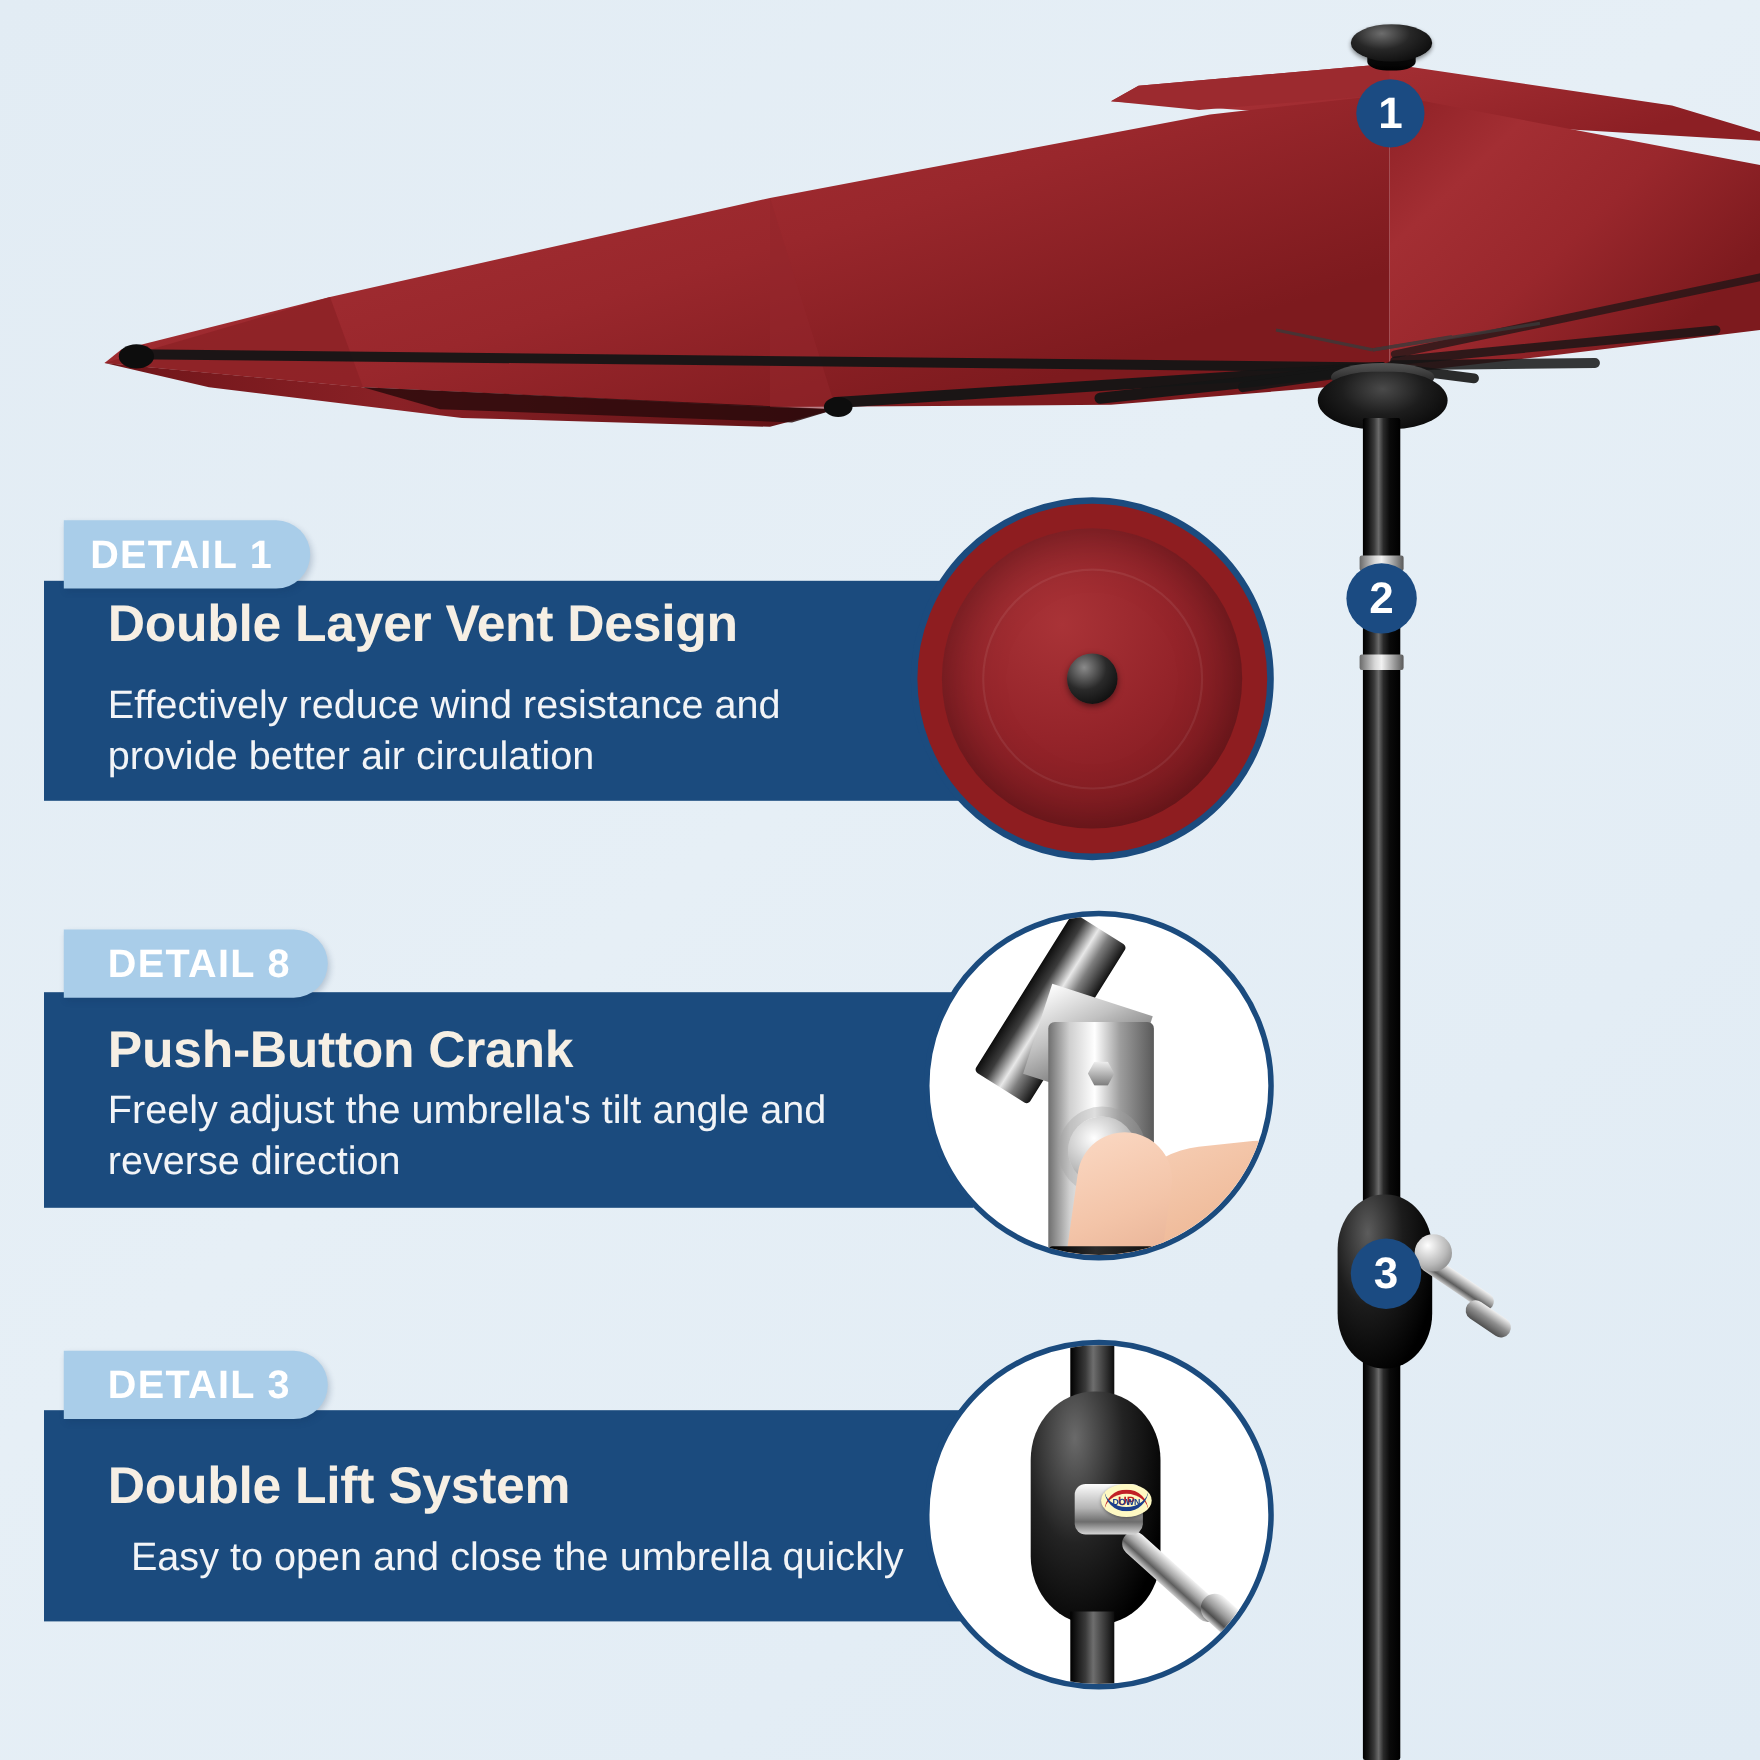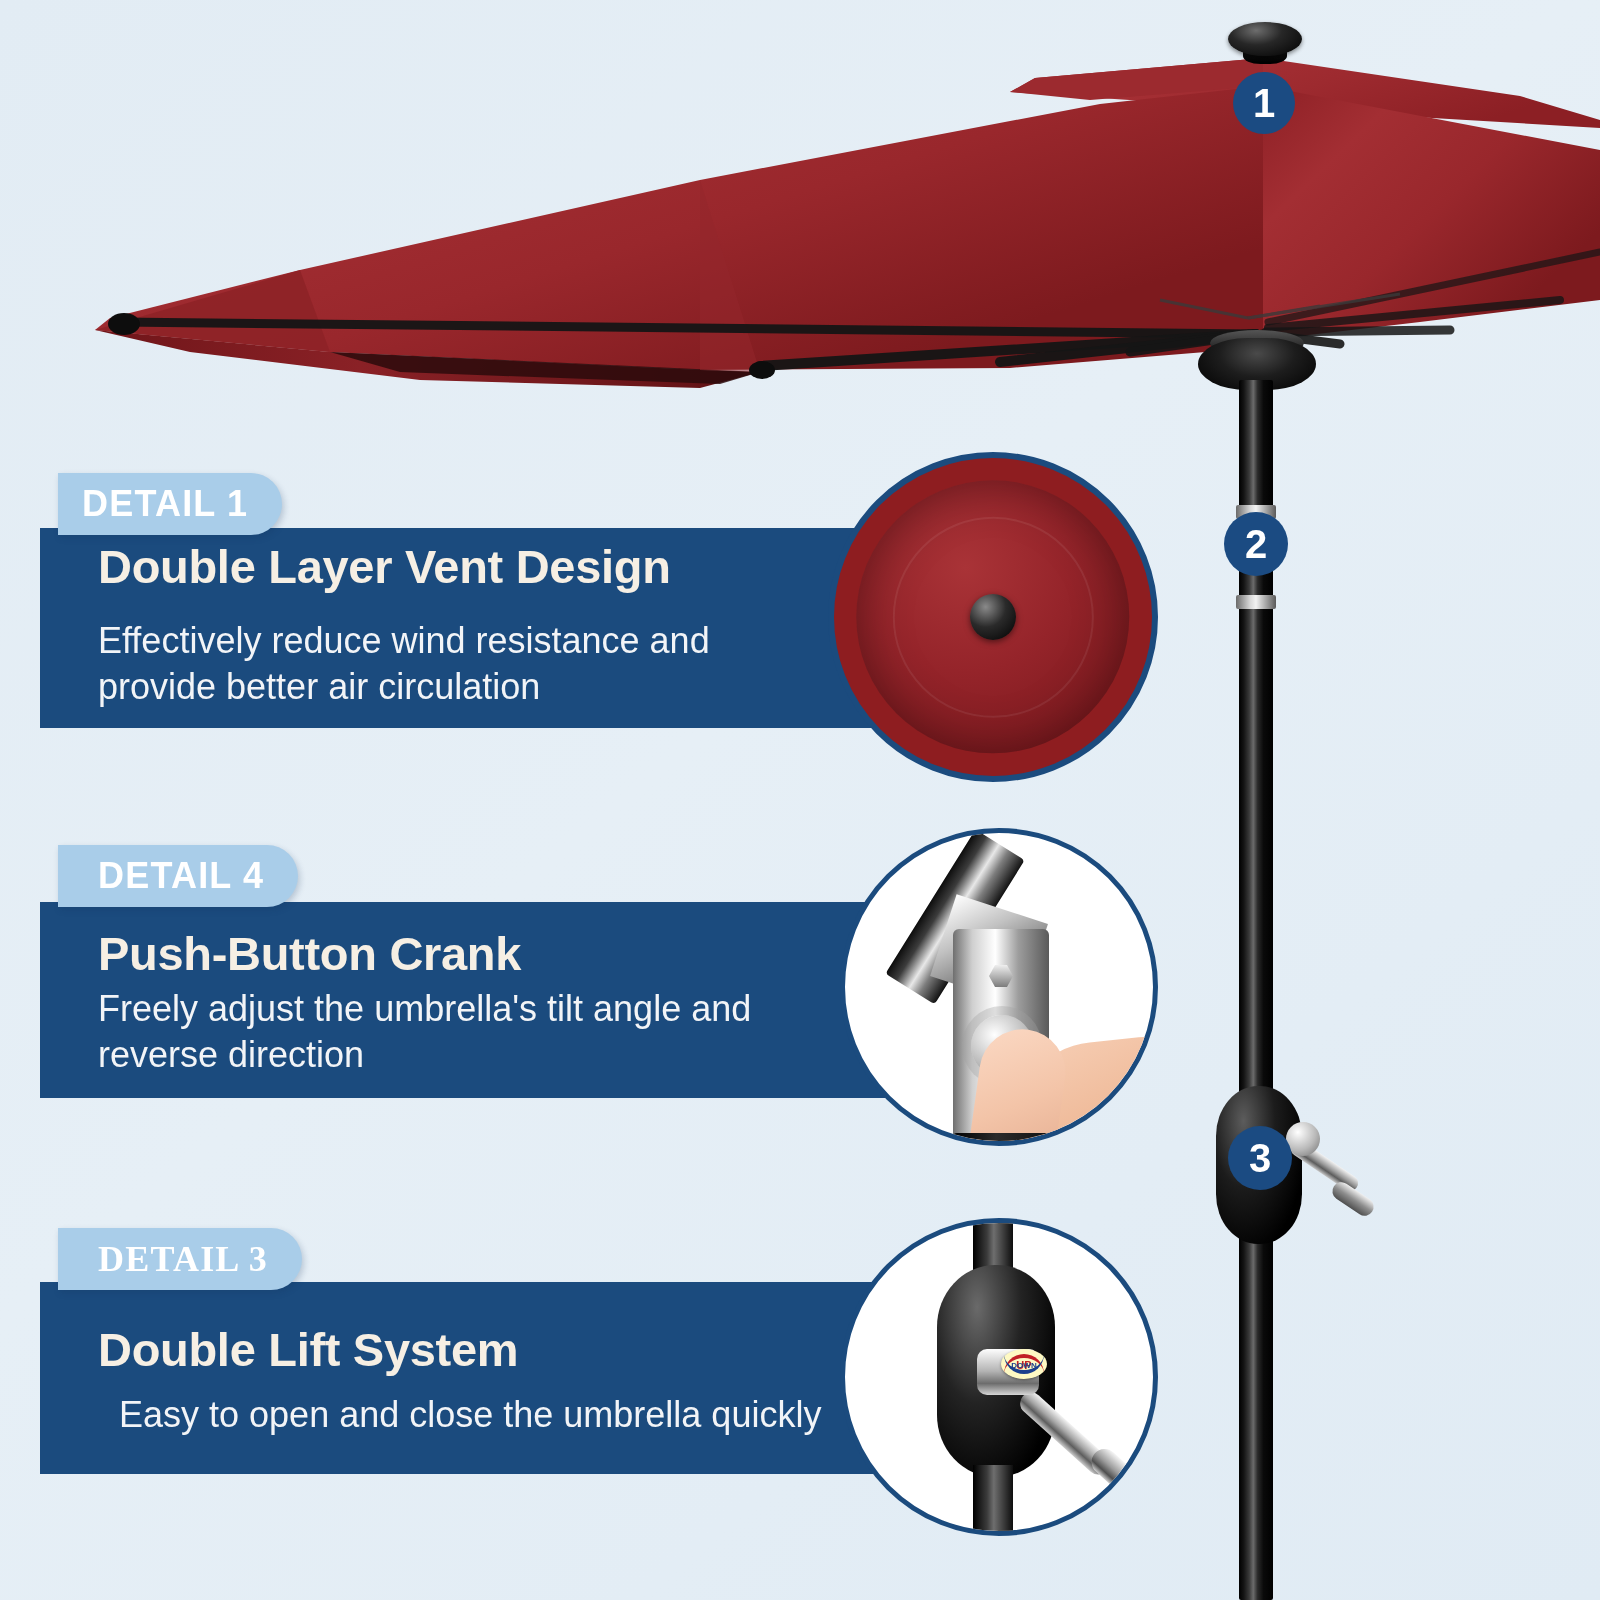--- a/index.html
+++ b/index.html
@@ -207,21 +207,21 @@
   .b1 .detail-sub  { top: 618px; }
 
   
   .b2 .detail-bar  { top: 902px; height: 196px; }
   .b2 .tab-pill    { top: 845px; }
   .b2 .detail-title{ top: 926px; }
   .b2 .detail-sub  { top: 986px; }
 
   
   .b3 .detail-bar  { top: 1282px; height: 192px; }
-  .b3 .tab-pill    { top: 1228px; font-family: Liberation Serif, serif; }
+  .b3 .tab-pill    { top: 1228px; }
   .b3 .detail-title{ top: 1322px; }
   .b3 .detail-sub  { top: 1392px; margin-left: 21px; }
 
   
   .inset {
     position: absolute;
     border-radius: 50%;
     overflow: hidden;
     z-index: 30;
     border: 5px solid #1b4b7e;
@@ -496,21 +496,21 @@
 
   <div class="detail-block b1">
     <div class="detail-bar"></div>
     <div class="tab-pill">DETAIL 1</div>
     <div class="detail-title">Double Layer Vent Design</div>
     <div class="detail-sub">Effectively reduce wind resistance and provide better air circulation</div>
   </div>
 
   <div class="detail-block b2">
     <div class="detail-bar"></div>
-    <div class="tab-pill">DETAIL 4</div>
+    <div class="tab-pill">DETAIL 8</div>
     <div class="detail-title">Push-Button Crank</div>
     <div class="detail-sub">Freely adjust the umbrella's tilt angle and reverse direction</div>
   </div>
 
   <div class="detail-block b3">
     <div class="detail-bar"></div>
     <div class="tab-pill">DETAIL 3</div>
     <div class="detail-title">Double Lift System</div>
     <div class="detail-sub">Easy to open and close the umbrella quickly</div>
   </div>

